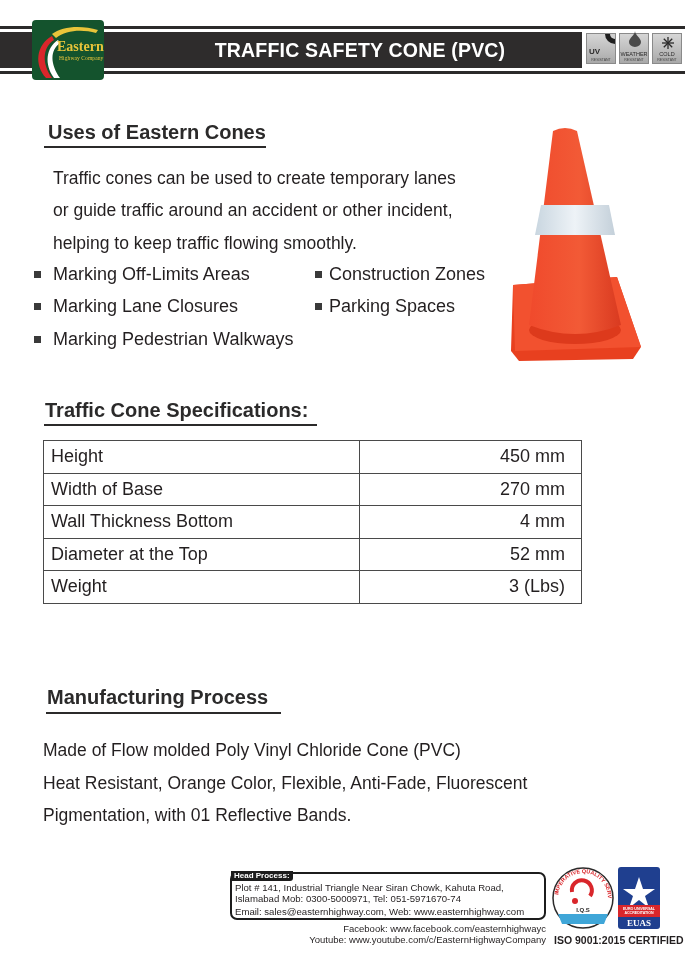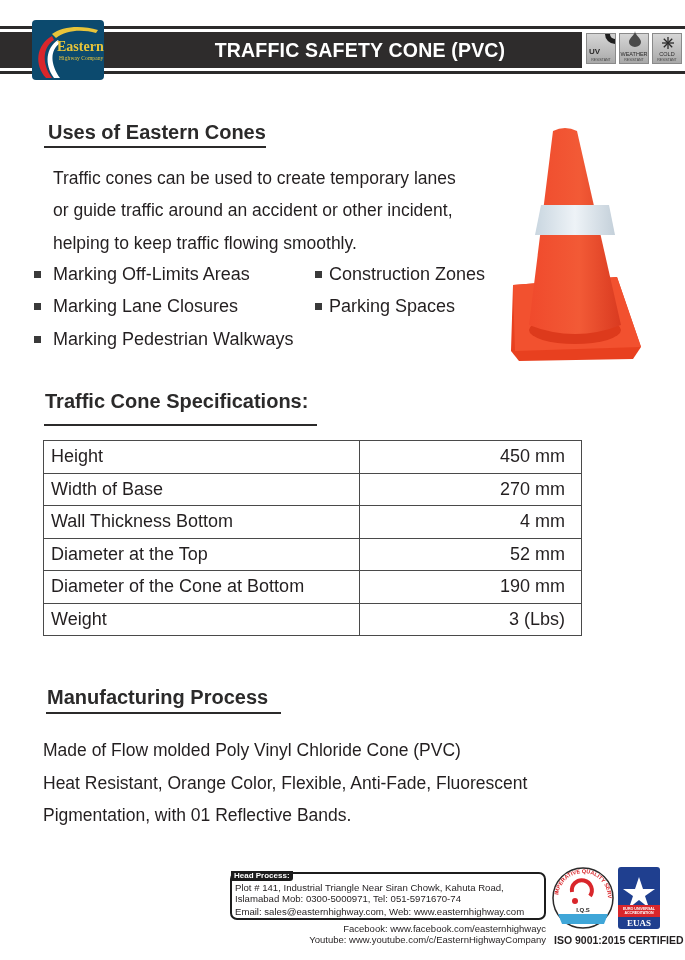--- a/index.html
+++ b/index.html
@@ -6,21 +6,21 @@
   html, body { width: 685px; height: 960px; background: #ffffff; overflow: hidden; }
   body { position: relative; font-family: "Liberation Sans", sans-serif; color: #231f20; }
 
   
   .hdr-line { position: absolute; left: 0; width: 685px; background: #2b2a2a; }
   .hdr-line.top { top: 26px; height: 3px; }
   .hdr-line.bot { top: 71px; height: 3px; }
   .hdr-band { position: absolute; left: 0; top: 32px; width: 582px; height: 36px; background: #2e2c2c; }
   .hdr-title { position: absolute; left: 140px; top: 32px; width: 440px; height: 36px; line-height: 36px;
     text-align: center; color: #ffffff; font-weight: bold; font-size: 19.5px; letter-spacing: 0.2px; }
-  .logo { position: absolute; left: 32px; top: 20px; width: 72px; height: 60px; background: #0c4a6e; border-radius: 4px; overflow: hidden; }
+  .logo { position: absolute; left: 32px; top: 20px; width: 72px; height: 60px; background: #14532d; border-radius: 4px; overflow: hidden; }
   .logo svg { position: absolute; left: 0; top: 0; }
   .logo-name { position: absolute; left: 25px; top: 19px; font-family: "Liberation Serif", serif; font-weight: bold; font-size: 14px; color: #e8c43a; }
   .logo-sub { position: absolute; left: 27px; top: 35px; font-family: "Liberation Serif", serif; font-size: 5.5px; color: #e8c43a; letter-spacing: 0.1px; white-space: nowrap; }
 
   .badges { position: absolute; left: 586px; top: 33px; display: flex; gap: 3px; }
   .badge { width: 30px; height: 31px; background: linear-gradient(#d6d6d6, #a9a9a9); border: 1px solid #8a8a8a; position: relative; }
   .badge .b-main { position: absolute; left: 2px; bottom: 7px; font-size: 8px; font-weight: bold; color: #2b2a2a; white-space: nowrap; }
   .badge .b-sm { position: absolute; left: 0; right: 0; bottom: 6px; font-size: 5px; color: #2b2a2a; text-align: center; white-space: nowrap; }
   .badge .b-tiny { position: absolute; left: 0; right: 0; bottom: 1px; font-size: 3.5px; color: #444; text-align: center; white-space: nowrap; }
   .badge svg { position: absolute; }
@@ -144,44 +144,40 @@
 
   <path d="M8 160 L 112 152 L 136 222 L 128 234 L 14 236 L 6 226 Z" fill="#e8401f"></path>
   <path d="M8 160 L 112 152 L 136 222 L 10 226 Z" fill="#f2512f"></path>
   <ellipse cx="70" cy="205" rx="46" ry="14" fill="#dd3a1c"></ellipse>
 
   <path d="M48 6 Q 60 0 72 6 L 116 200 Q 70 218 24 200 Z" fill="url(#cg)"></path>
 
   <path d="M36 80 L 104 80 L 110 110 L 30 110 Z" fill="url(#bg)"></path>
 </svg>
 
-<div class="sec-h" style="left:45px; top:390px;text-align:right;">Traffic Cone Specifications:</div>
+<div class="sec-h" style="left:45px; top:399px;text-align:right;">Traffic Cone Specifications:</div>
 <div class="sec-ul" style="left:44px; top:424px; width:273px;"></div>
 
 <table class="spec">
   <tbody>
     <tr>
         <td class="k">Height</td>
         <td class="v">450 mm</td>
       </tr>
     <tr>
         <td class="k">Width of Base</td>
         <td class="v">270 mm</td>
       </tr>
     <tr>
         <td class="k">Wall Thickness Bottom</td>
         <td class="v">4 mm</td>
       </tr>
     <tr>
         <td class="k">Diameter at the Top</td>
         <td class="v">52 mm</td>
-      </tr>
-    <tr>
-        <td class="k">Diameter of the Cone at Bottom</td>
-        <td class="v">190 mm</td>
       </tr>
     <tr>
         <td class="k">Weight</td>
         <td class="v">3 (Lbs)</td>
       </tr>
   </tbody>
 </table>
 
 <div class="sec-h" style="left:47px; top:686px;">Manufacturing Process</div>
 <div class="sec-ul" style="left:46px; top:712px; width:235px;"></div>

